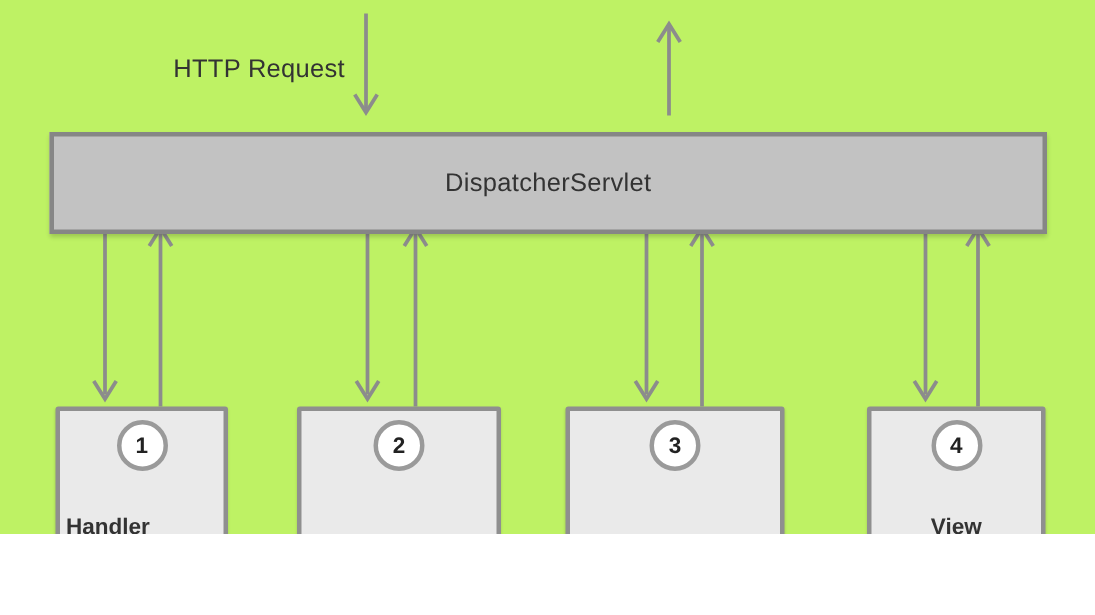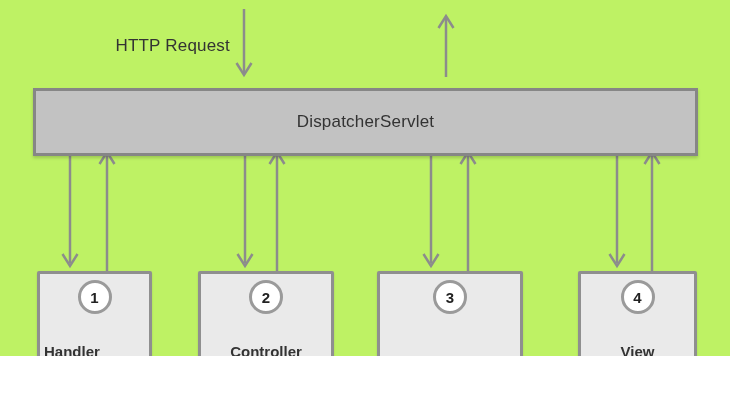--- a/index.html
+++ b/index.html
@@ -169,21 +169,20 @@
     <div class="step-circle">
       <span>1</span>
     </div>
     <div class="box-label">Handler Mapping</div>
   </div>
 
   <div id="box-controller" class="box">
     <div class="step-circle">
       <span>2</span>
     </div>
-    <div class="box-label">Controller</div>
   </div>
 
   <div id="box-view-resolver" class="box">
     <div class="step-circle">
       <span>3</span>
     </div>
   </div>
 
   <div id="box-view" class="box">
     <div class="step-circle">

